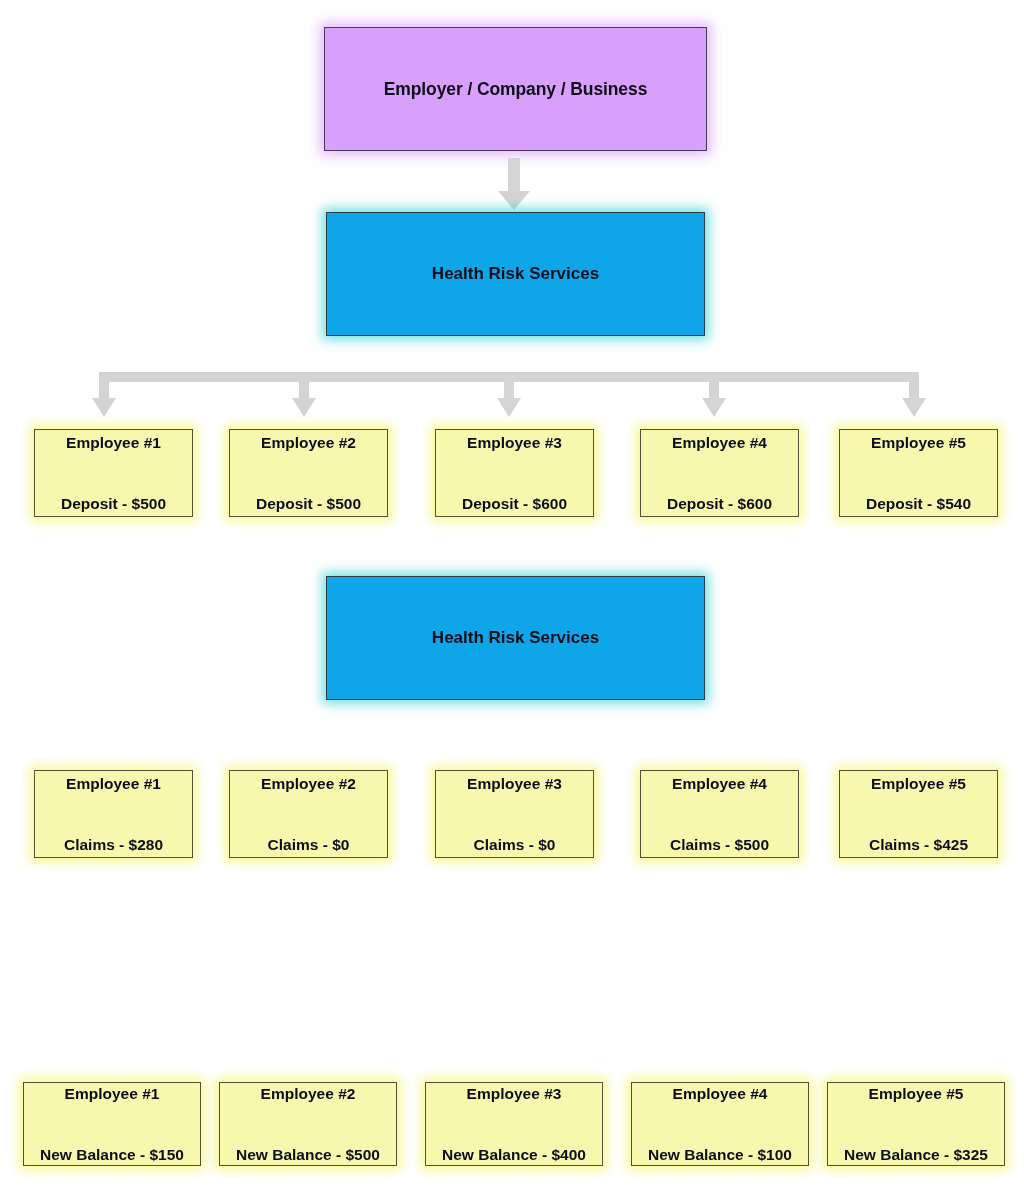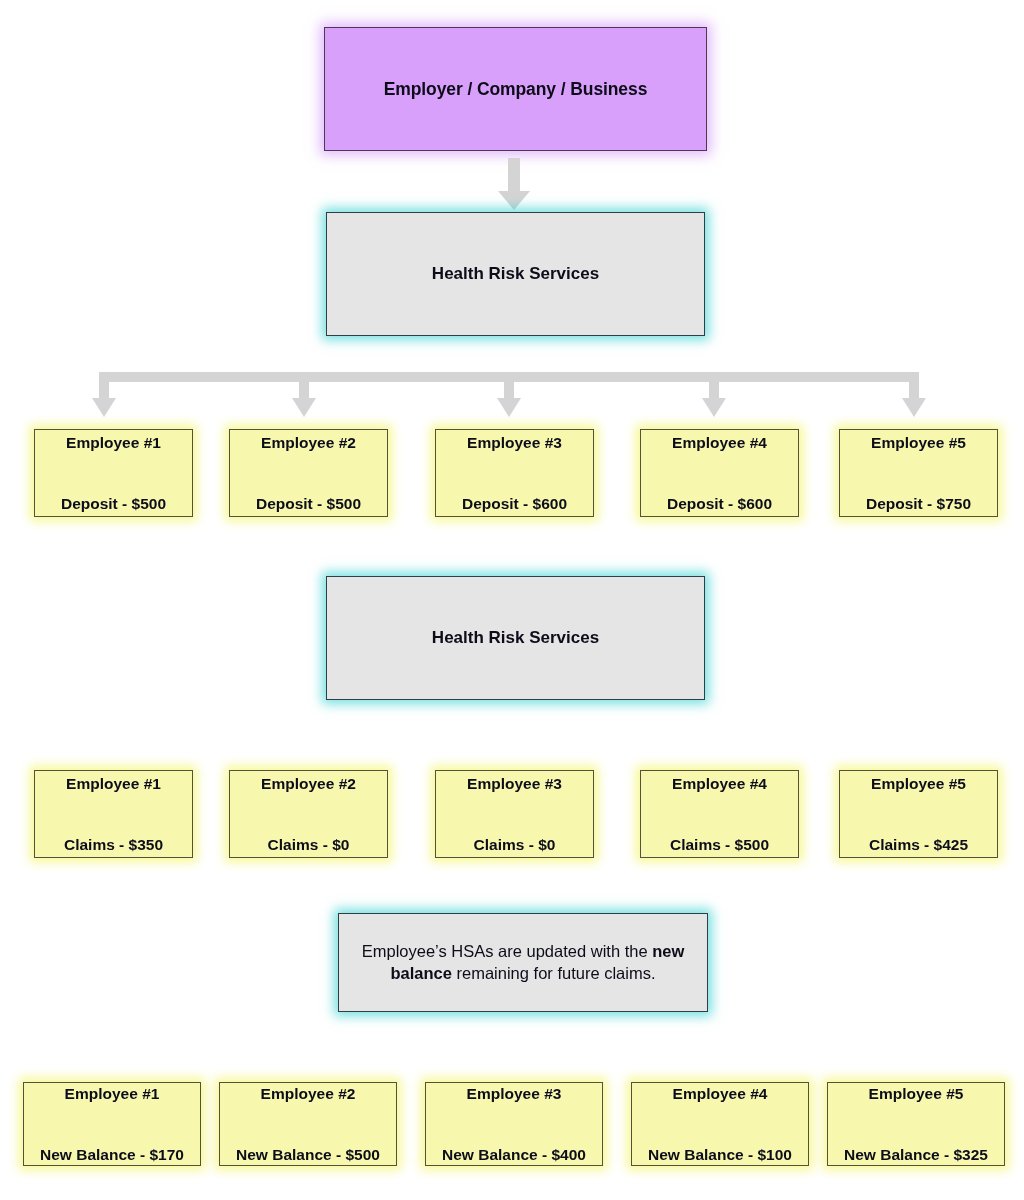--- a/index.html
+++ b/index.html
@@ -48,21 +48,21 @@
     letter-spacing: -0.1px;
   }
   .box.purple .line-body {
     font-size: 16.5px;
     margin-top: 19px;
     padding: 0 10px;
   }
 
   
   .box.teal {
-    background: #e5e5e5;
+    background: #0ea5e9;
     border-color: #2c3f44;
     box-shadow: 0 0 11px 4px rgba(8,198,200,0.55);
   }
   .box.teal .line-title {
     font-weight: bold;
     font-size: 17px;
   }
   .box.teal .line-body {
     font-size: 16.5px;
     margin-top: 20px;
@@ -149,57 +149,52 @@
   <div class="box yellow" style="left:434px; top:429px; width:159px; height:88px;">
     <div class="line-title">Employee #3</div>
     <div class="line-body">Deposit - $600</div>
   </div>
   <div class="box yellow" style="left:639px; top:429px; width:159px; height:88px;">
     <div class="line-title">Employee #4</div>
     <div class="line-body">Deposit - $600</div>
   </div>
   <div class="box yellow" style="left:838px; top:429px; width:159px; height:88px;">
     <div class="line-title">Employee #5</div>
-    <div class="line-body">Deposit - $750</div>
+    <div class="line-body">Deposit - $540</div>
   </div>
 
   <div class="box teal" style="left:325px; top:576px; width:379px; height:124px;">
     <div class="line-title">Health Risk Services</div>
   </div>
 
   <div class="box yellow" style="left:33px; top:770px; width:159px; height:88px;">
     <div class="line-title">Employee #1</div>
-    <div class="line-body">Claims - $350</div>
+    <div class="line-body">Claims - $280</div>
   </div>
   <div class="box yellow" style="left:228px; top:770px; width:159px; height:88px;">
     <div class="line-title">Employee #2</div>
     <div class="line-body">Claims - $0</div>
   </div>
   <div class="box yellow" style="left:434px; top:770px; width:159px; height:88px;">
     <div class="line-title">Employee #3</div>
     <div class="line-body">Claims - $0</div>
   </div>
   <div class="box yellow" style="left:639px; top:770px; width:159px; height:88px;">
     <div class="line-title">Employee #4</div>
     <div class="line-body">Claims - $500</div>
   </div>
   <div class="box yellow" style="left:838px; top:770px; width:159px; height:88px;">
     <div class="line-title">Employee #5</div>
     <div class="line-body">Claims - $425</div>
   </div>
 
-  <div class="box teal" style="left:337px; top:913px; width:370px; height:99px;">
-    <div class="line-body only">
-      <span>Employee’s HSAs are updated with the </span><b>new balance</b><span> remaining for future claims.</span>
-    </div>
-  </div>
 
   <div class="box yellow" style="left:22px; top:1082px; width:178px; height:84px;">
     <div class="line-title">Employee #1</div>
-    <div class="line-body">New Balance - $170</div>
+    <div class="line-body">New Balance - $150</div>
   </div>
   <div class="box yellow" style="left:218px; top:1082px; width:178px; height:84px;">
     <div class="line-title">Employee #2</div>
     <div class="line-body">New Balance - $500</div>
   </div>
   <div class="box yellow" style="left:424px; top:1082px; width:178px; height:84px;">
     <div class="line-title">Employee #3</div>
     <div class="line-body">New Balance - $400</div>
   </div>
   <div class="box yellow" style="left:630px; top:1082px; width:178px; height:84px;">

